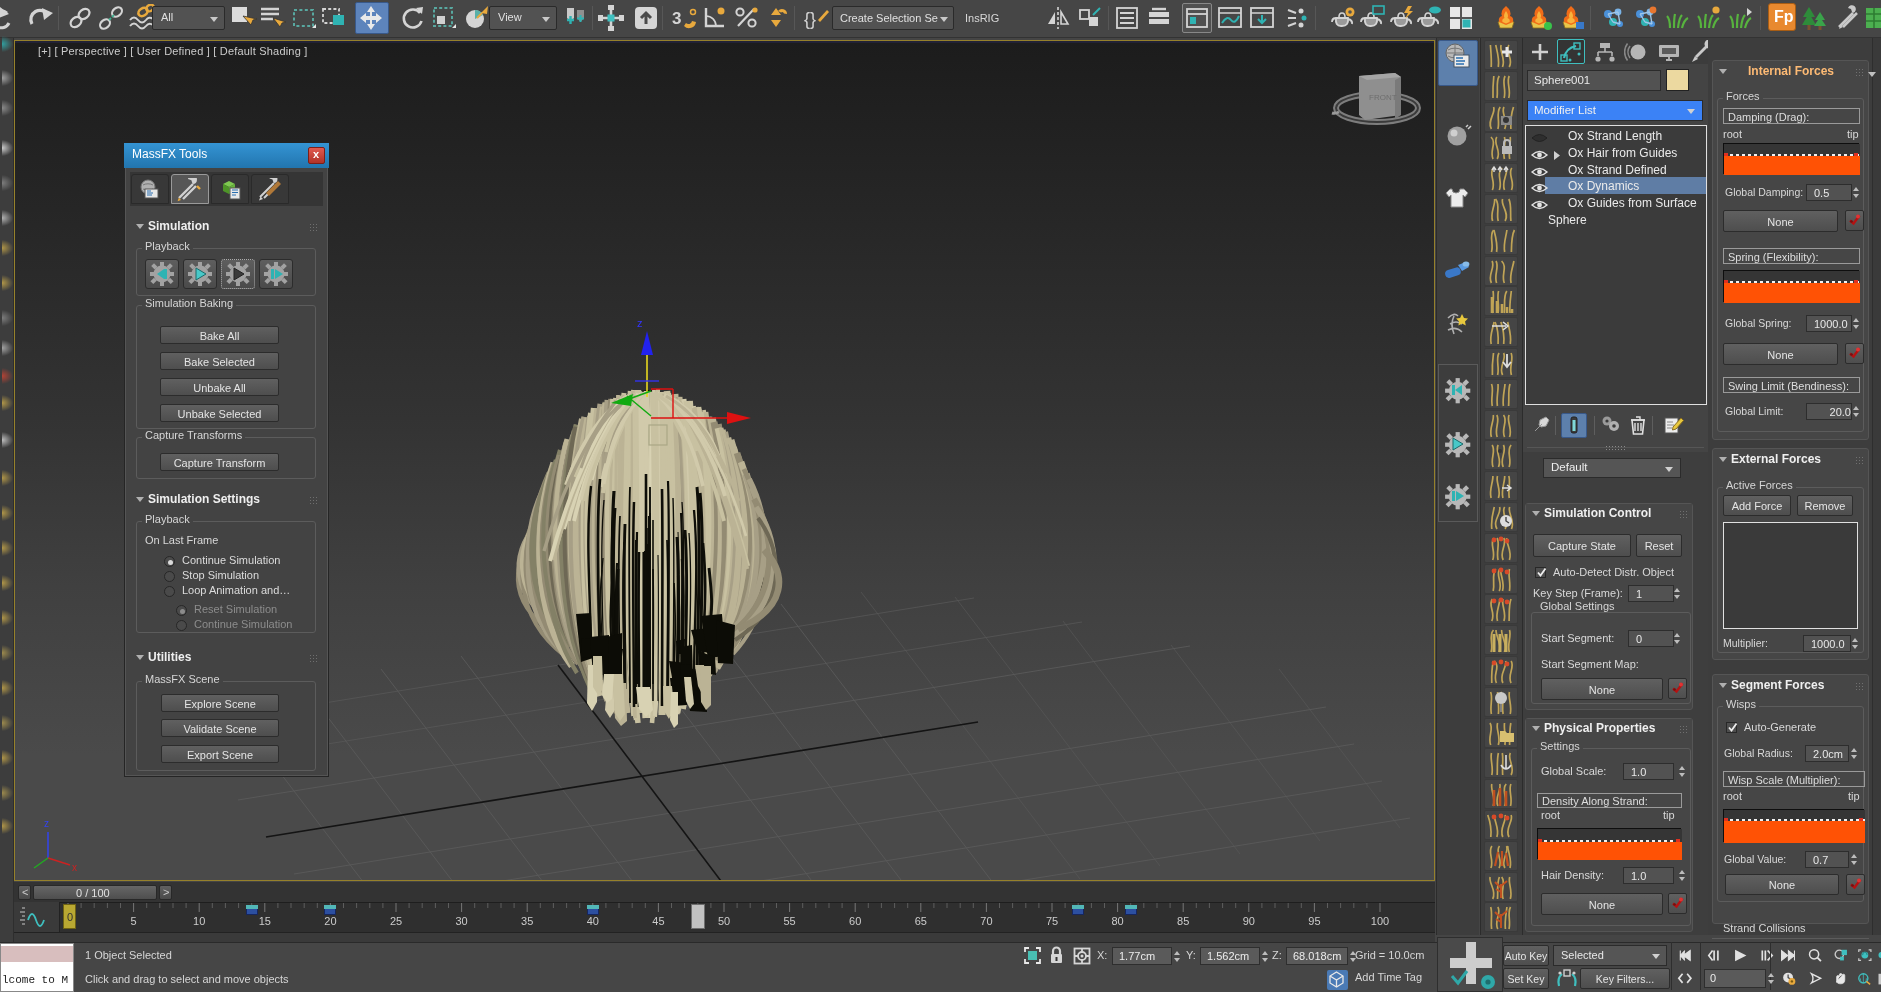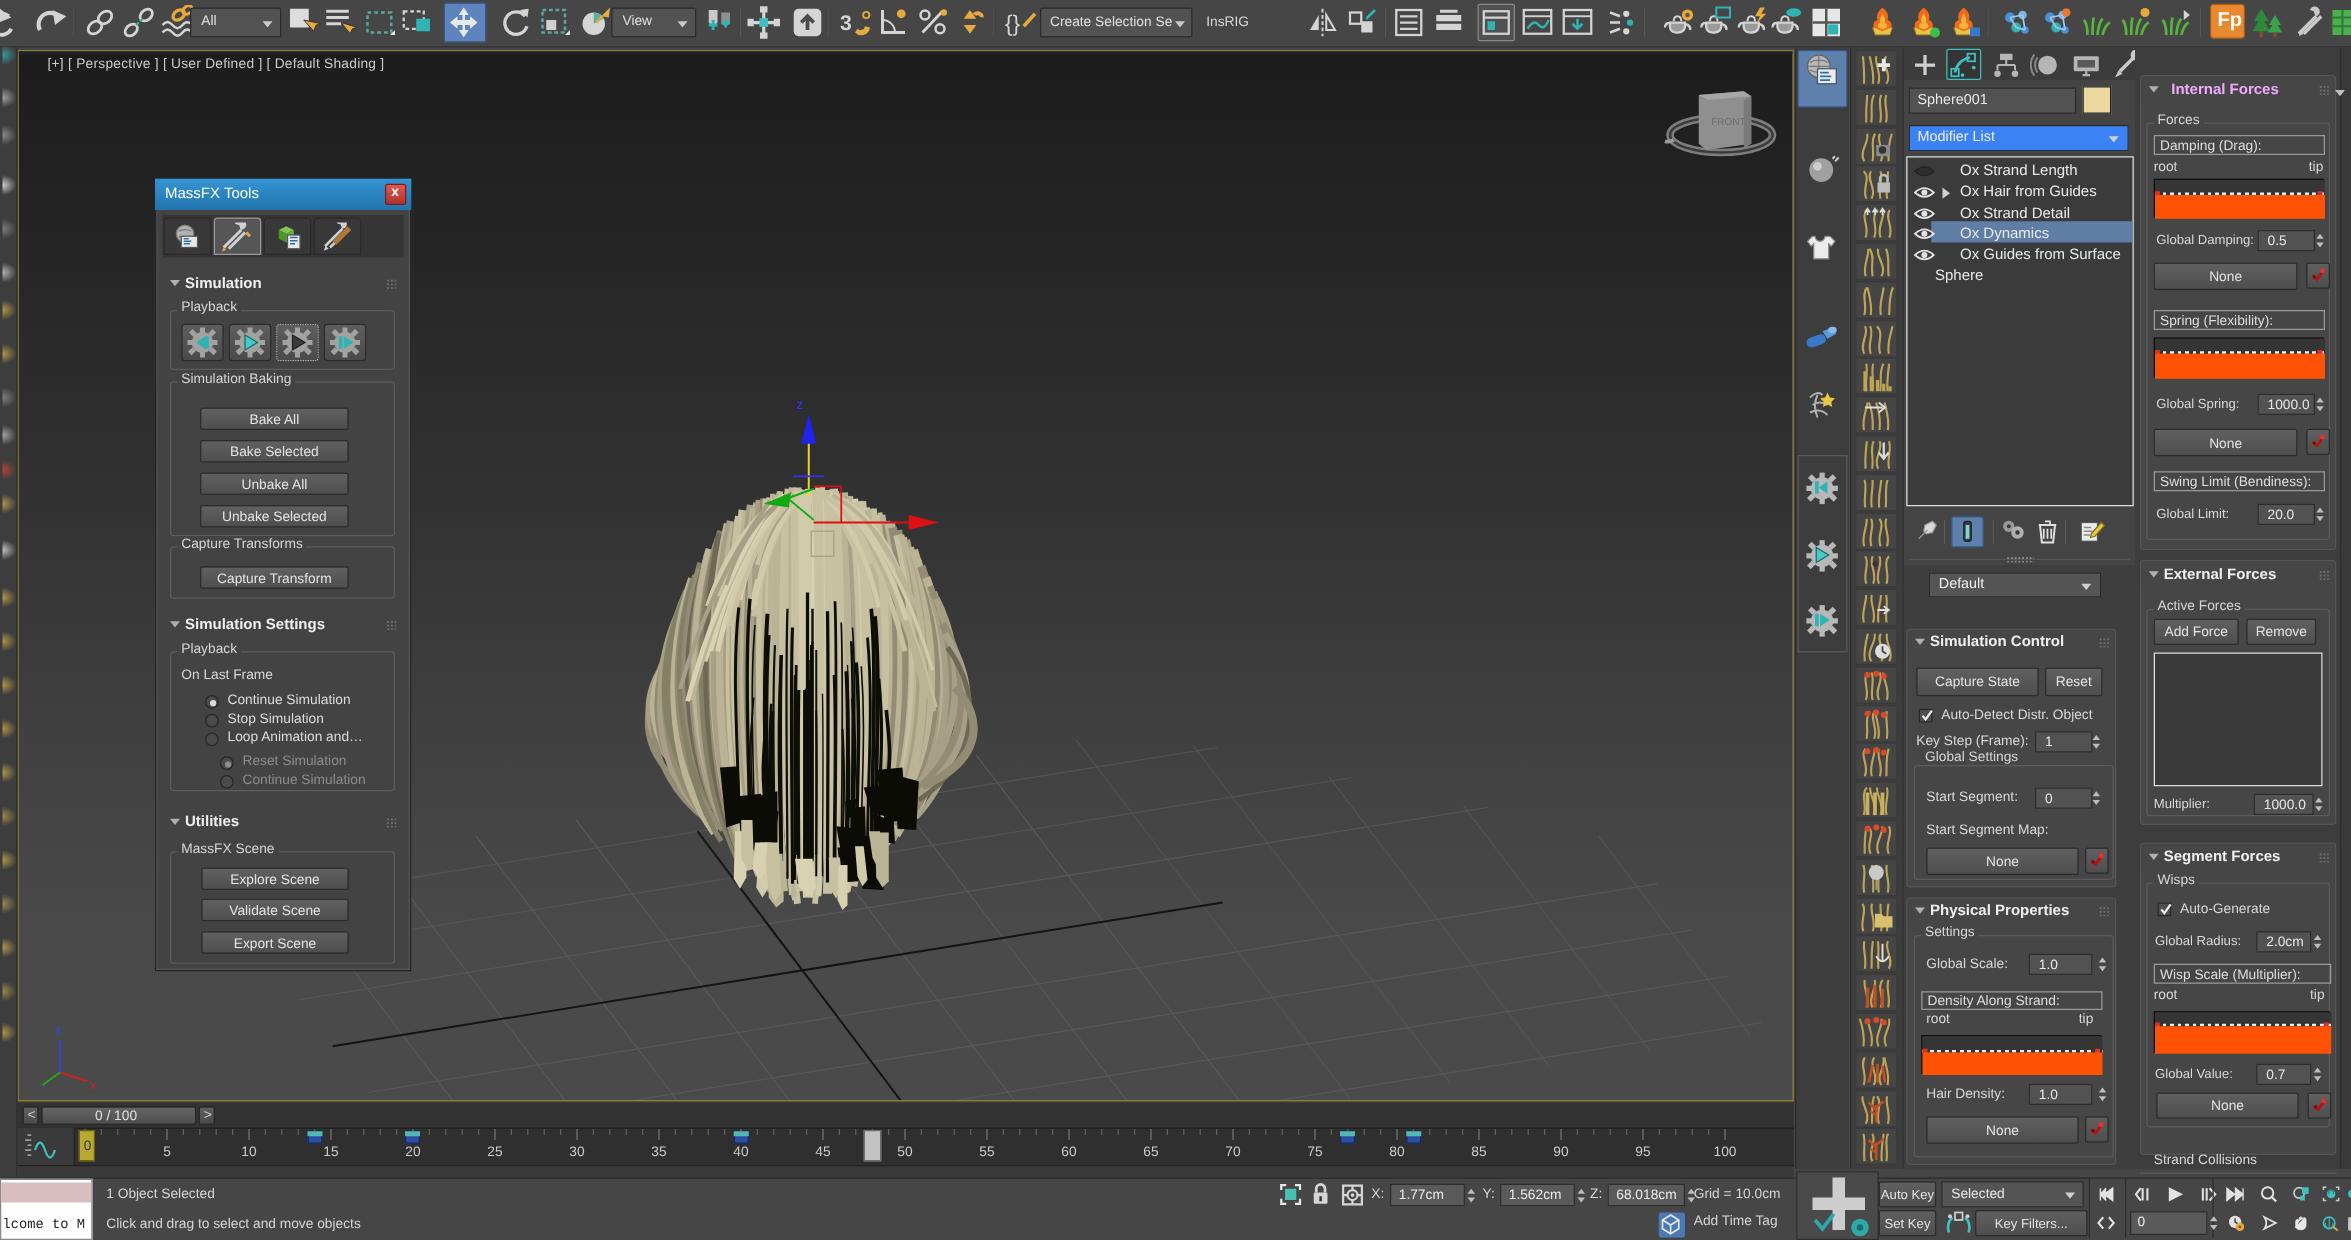--- a/index.html
+++ b/index.html
@@ -1117,21 +1117,21 @@
         <circle cx="8.5" cy="6" r="2.4" fill="#e2e2e2"></circle>
       </svg></div>
 <div style="position:absolute;left:1553px;top:146.8px;width:8px;height:11px;"><svg width="8" height="11" viewBox="0 0 8 11">
         <path d="M1 1 L7 5.5 L1 10 Z" fill="#d0d0d0"></path>
       </svg></div>
 <div style="position:absolute;left:1568px;top:145.8px;font:12px 'Liberation Sans',sans-serif;color:#eaeaea;white-space:nowrap;">Ox Hair from Guides</div>
 <div style="position:absolute;left:1531px;top:163.60000000000002px;width:17px;height:12px;"><svg width="17" height="12" viewBox="0 0 17 12">
         <path d="M1 6 Q8.5 -1 16 6 Q8.5 13 1 6 Z" fill="none" stroke="#e2e2e2" stroke-width="1.4"></path>
         <circle cx="8.5" cy="6" r="2.4" fill="#e2e2e2"></circle>
       </svg></div>
-<div style="position:absolute;left:1568px;top:162.60000000000002px;font:12px 'Liberation Sans',sans-serif;color:#eaeaea;white-space:nowrap;">Ox Strand Detail</div>
+<div style="position:absolute;left:1568px;top:162.60000000000002px;font:12px 'Liberation Sans',sans-serif;color:#eaeaea;white-space:nowrap;">Ox Strand Defined</div>
 <div style="position:absolute;left:1545px;top:177.40000000000003px;width:161px;height:17px;background:#5f7da5;"></div>
 <div style="position:absolute;left:1531px;top:180.40000000000003px;width:17px;height:12px;"><svg width="17" height="12" viewBox="0 0 17 12">
         <path d="M1 6 Q8.5 -1 16 6 Q8.5 13 1 6 Z" fill="none" stroke="#e2e2e2" stroke-width="1.4"></path>
         <circle cx="8.5" cy="6" r="2.4" fill="#e2e2e2"></circle>
       </svg></div>
 <div style="position:absolute;left:1568px;top:179.40000000000003px;font:12px 'Liberation Sans',sans-serif;color:#eaeaea;white-space:nowrap;">Ox Dynamics</div>
 <div style="position:absolute;left:1531px;top:197.20000000000005px;width:17px;height:12px;"><svg width="17" height="12" viewBox="0 0 17 12">
         <path d="M1 6 Q8.5 -1 16 6 Q8.5 13 1 6 Z" fill="none" stroke="#e2e2e2" stroke-width="1.4"></path>
         <circle cx="8.5" cy="6" r="2.4" fill="#e2e2e2"></circle>
       </svg></div>
@@ -1251,21 +1251,21 @@
         <path d="M2 7.5 L5.5 10.5 L11.5 2.5" stroke="#b51212" stroke-width="2.4" fill="none"></path>
         <circle cx="10" cy="3.5" r="2" fill="#e03333"></circle>
         <circle cx="3.5" cy="8.5" r="1.3" fill="#701010"></circle>
       </svg>
     </div>
 <div style="position:absolute;left:1708px;top:38px;width:173px;height:897px;background:#3d3d3d;"></div>
 <div style="position:absolute;left:1712px;top:60px;width:157px;height:380px;background:#464646;border:1px solid #555;border-radius:3px;"></div>
 <div style="position:absolute;left:1713px;top:62px;width:155px;height:19px;background:#464646;">
       <div style="position:absolute;left:6px;top:7px;width:0;height:0;border-left:4px solid transparent;border-right:4px solid transparent;border-top:5px solid #b0b0b0;"></div>
       <div style="position:absolute;right:5px;top:6px;width:8px;height:8px;background:radial-gradient(#7a7a7a 26%,transparent 30%);background-size:3px 3px;opacity:.8;"></div>
-      <span style="position:absolute;left:13px;top:2px;font:bold 12px 'Liberation Sans';color:#f0abfc;white-space:nowrap;padding-left:11px;">Internal Forces</span>
+      <span style="position:absolute;left:24px;top:2px;font:bold 12px 'Liberation Sans';color:#fdba74;white-space:nowrap;padding-left:11px;">Internal Forces</span>
     </div>
 <div style="position:absolute;left:1717px;top:98px;width:147px;height:334px;border:1px solid #5c5c5c;border-radius:3px;"></div>
 <div style="position:absolute;left:1723px;top:90px;font:11px 'Liberation Sans',sans-serif;color:#d6d6d6;white-space:nowrap;"><span style="background:#464646;padding:0 3px;">Forces</span></div>
 <div style="position:absolute;left:1723px;top:108px;width:137px;height:16px;border:1px solid #9a9a9a;color:#dedede;font:11px 'Liberation Sans';line-height:16px;padding-left:4px;white-space:nowrap;overflow:hidden;">Damping (Drag):</div>
 <div style="position:absolute;left:1723px;top:128px;font:11px 'Liberation Sans',sans-serif;color:#d8d8d8;white-space:nowrap;">root</div>
 <div style="position:absolute;left:1847px;top:128px;font:11px 'Liberation Sans',sans-serif;color:#d8d8d8;white-space:nowrap;">tip</div>
 <div style="position:absolute;left:1723px;top:143px;width:136px;height:31px;border:1px solid #0e0e0e;background:#353535;">
       <div style="position:absolute;left:0;top:0;width:136px;height:12px;background:#353535;"></div>
       <div style="position:absolute;left:0;top:10px;width:136px;height:2px;background:repeating-linear-gradient(90deg,#f2f2f2 0 3px,transparent 3px 6px);"></div>
       <div style="position:absolute;left:0;top:9px;width:4px;height:4px;background:#e03020;"></div>
@@ -1308,21 +1308,21 @@
 <div style="position:absolute;left:1845px;top:343px;width:19px;height:21px;background:linear-gradient(#606060,#4e4e4e);border:1px solid #2c2c2c;border-radius:2px;text-align:center;padding-top:1px;">
       <svg width="14" height="14" viewBox="0 0 14 14" style="position:absolute;left:2px;top:2px;">
         <path d="M2 7.5 L5.5 10.5 L11.5 2.5" stroke="#b51212" stroke-width="2.4" fill="none"></path>
         <circle cx="10" cy="3.5" r="2" fill="#e03333"></circle>
         <circle cx="3.5" cy="8.5" r="1.3" fill="#701010"></circle>
       </svg>
     </div>
 <div style="position:absolute;left:1723px;top:377px;width:137px;height:16px;border:1px solid #9a9a9a;color:#dedede;font:11px 'Liberation Sans';line-height:16px;padding-left:4px;white-space:nowrap;overflow:hidden;">Swing Limit (Bendiness):</div>
 <div style="position:absolute;left:1725px;top:405px;font:10.5px 'Liberation Sans',sans-serif;color:#d8d8d8;white-space:nowrap;">Global Limit:</div>
 <div style="position:absolute;left:1806px;top:403px;width:46px;height:17px;background:#525252;border:1px solid #2d2d2d;">
-      <span style="font:11px 'Liberation Sans';color:#e8e8e8;padding-left:7px;line-height:17px;display:block;">20.0</span>
+      <span style="font:11px 'Liberation Sans';color:#e8e8e8;padding-left:7px;line-height:17px;display:block;text-align:right;">20.0</span>
     </div>
 <div style="position:absolute;left:1852px;top:403px;width:9px;height:17px;">
       <div style="position:absolute;left:1px;top:3px;width:0;height:0;border-left:3.5px solid transparent;border-right:3.5px solid transparent;border-bottom:4px solid #bdbdbd;"></div>
       <div style="position:absolute;left:1px;top:10px;width:0;height:0;border-left:3.5px solid transparent;border-right:3.5px solid transparent;border-top:4px solid #bdbdbd;"></div>
     </div>
 <div style="position:absolute;left:1712px;top:448px;width:157px;height:212px;background:#464646;border:1px solid #555;border-radius:3px;"></div>
 <div style="position:absolute;left:1713px;top:450px;width:155px;height:19px;background:#464646;">
       <div style="position:absolute;left:6px;top:7px;width:0;height:0;border-left:4px solid transparent;border-right:4px solid transparent;border-top:5px solid #b0b0b0;"></div>
       <div style="position:absolute;right:5px;top:6px;width:8px;height:8px;background:radial-gradient(#7a7a7a 26%,transparent 30%);background-size:3px 3px;opacity:.8;"></div>
       <span style="position:absolute;left:18px;top:2px;font:bold 12px 'Liberation Sans';color:#efefef;white-space:nowrap;">External Forces</span>

